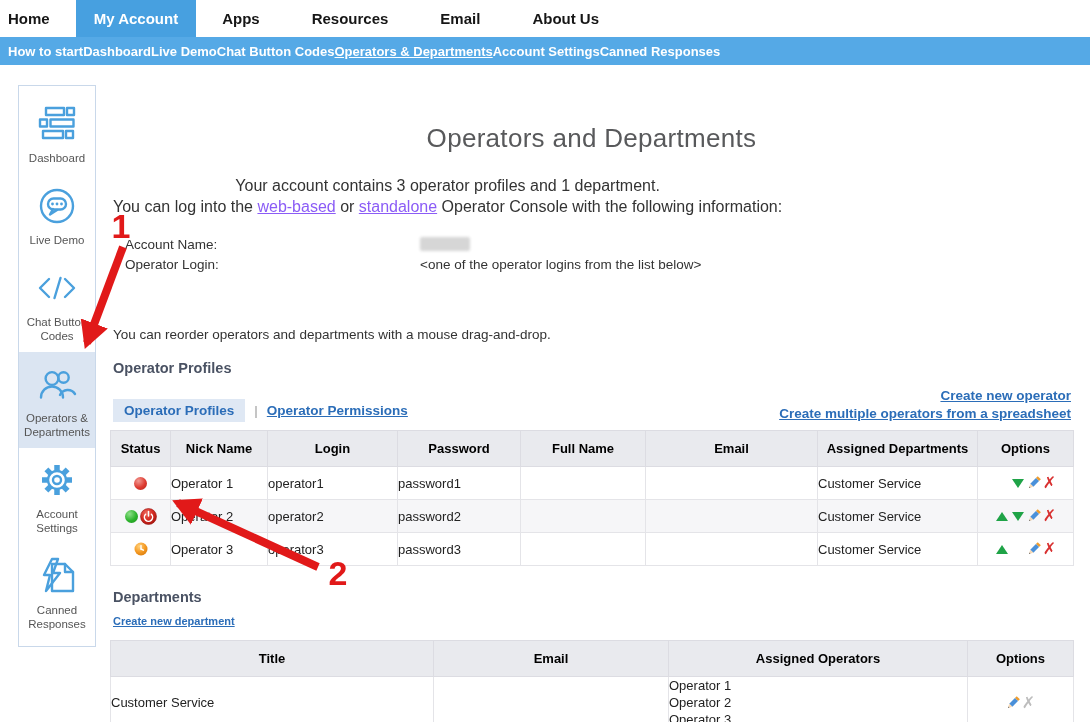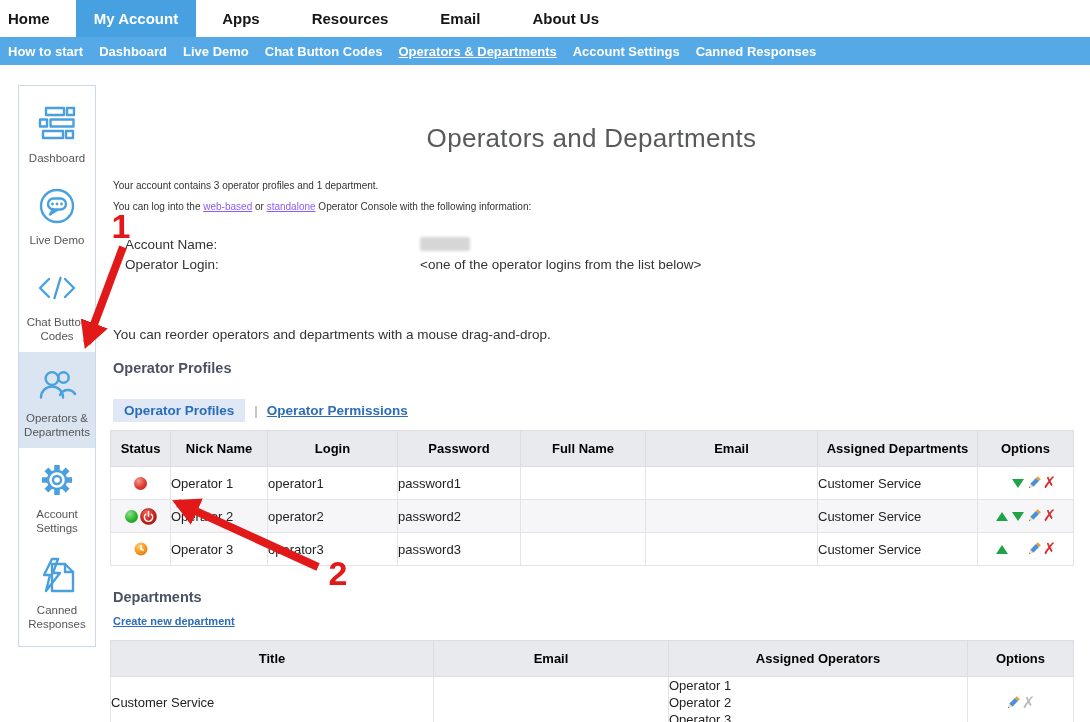--- a/index.html
+++ b/index.html
@@ -21,21 +21,21 @@
     font-size:15px; font-weight:bold; color:#161616; cursor:pointer; white-space:nowrap;
   }
   .topnav .nav-item.first { padding-left:8px; }
   .topnav .nav-item.active { background:#47a0e0; color:#fff; padding:0 18px; }
   
   .subnav {
     position:absolute; left:0; top:37px; width:1090px; height:28px;
     background:#55a9e6; display:flex; align-items:center;
   }
   .subnav .sub-item {
-    color:#fff; font-size:13px; font-weight:bold; padding:0 8px; cursor:pointer; white-space:nowrap;text-align:center;
+    color:#fff; font-size:13px; font-weight:bold; padding:0 0; cursor:pointer; white-space:nowrap;text-align:center;
   }
   .subnav .sub-item.first { padding-left:8px; }
   .subnav .sub-item.active { text-decoration: underline; }
   
   .sidebar {
     position:absolute; left:18px; top:85px; width:78px;
     background:#fff; border:1px solid #c9d8ea;
     display:flex; flex-direction:column; padding:6px 0;
   }
   .side-item {
@@ -49,21 +49,21 @@
   .side-icon { width:44px; height:44px; display:block; }
   .side-icon * { stroke:#4aa0dd; stroke-width:2.4; fill:none; stroke-linecap:round; stroke-linejoin:round; }
   .side-icon .fil { fill:#4aa0dd; stroke:none; }
   .side-icon .thick { stroke-width:5.5; stroke-linecap:butt; }
   
   .main { position:absolute; left:110px; top:88px; width:963px; height:630px;margin-top:33px; }
   .page-title {
     position:absolute; top:2px; left:0; width:100%;
     text-align:center; font-size:26px; font-weight:normal; color:#58595b; letter-spacing:0.3px;
   }
-  .intro { position:absolute; top:54px; left:3px; font-size:10px; line-height:21px; color:#333; }
+  .intro { position:absolute; top:54px; left:3px; font-size:16px; line-height:21px; color:#333;text-align:center; }
   a.lnk { color:#8b5cf6; text-decoration:underline; cursor:pointer; }
   a.lnk-bold { color:#2b6db8; text-decoration:underline; font-weight:bold; cursor:pointer; }
   .creds { position:absolute; top:114px; left:15px; font-size:13.5px; line-height:20px; color:#333; }
   .creds .row { display:flex; }
   .creds .lab { width:295px; }
   .redacted { width:50px; height:14px; margin-top:2px; background:#d6d6d6; border-radius:2px; filter:blur(1.5px); }
   .note { position:absolute; top:206px; left:3px; font-size:13.5px; color:#333; }
   .section-h { font-size:14.5px; font-weight:bold; color:#4a5263; }
   .ops-head { position:absolute; top:239px; left:3px; }
   .create-links { position:absolute; top:266px; right:2px; text-align:right; font-size:13.5px; line-height:18px; }
@@ -205,20 +205,24 @@
     <div class="row">
       <span class="lab">Operator Login:</span>
       <span>&lt;one of the operator logins from the list below&gt;</span>
     </div>
   </div>
 
   <div class="note">You can reorder operators and departments with a mouse drag-and-drop.</div>
 
   <div class="section-h ops-head">Operator Profiles</div>
 
+  <div class="create-links">
+    <div><a class="lnk-bold">Create new operator</a></div>
+    <div><a class="lnk-bold">Create multiple operators from a spreadsheet</a></div>
+  </div>
 
   <div class="tabsbar">
     <span class="tab-active">Operator Profiles</span>
     <span class="tab-sep">|</span>
     <a class="lnk-bold">Operator Permissions</a>
   </div>
 
   <table class="grid op-table">
     <colgroup>
       <col style="width:60px">

